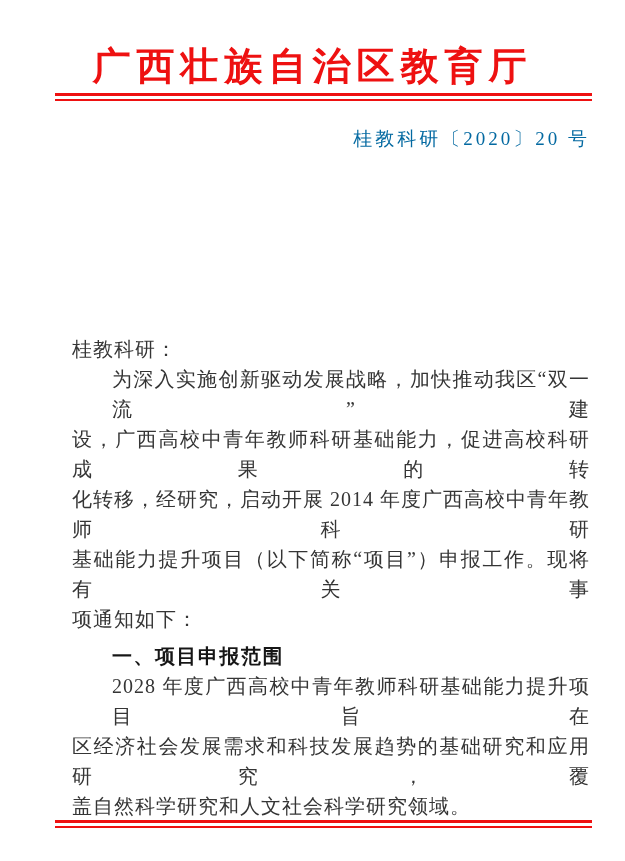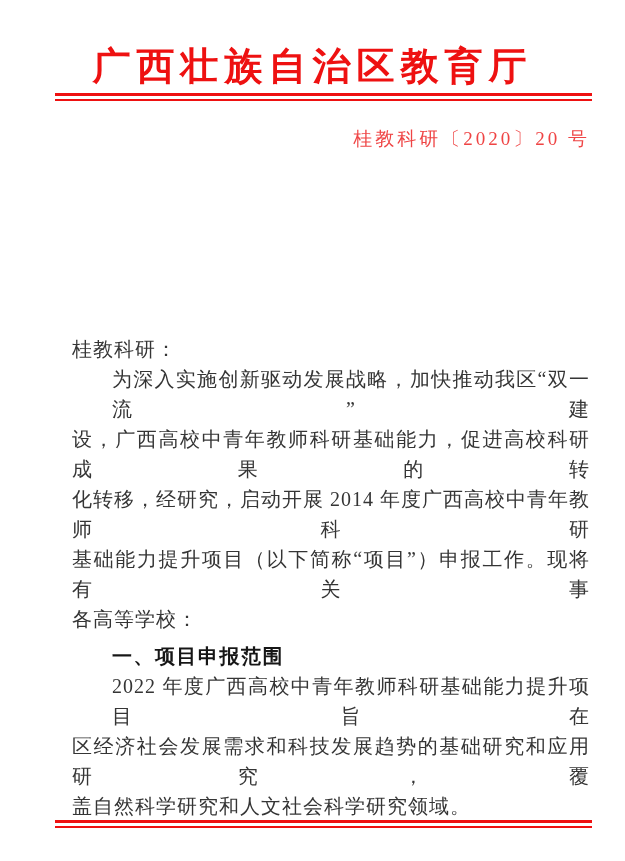--- a/index.html
+++ b/index.html
@@ -28,21 +28,21 @@
     position: absolute;
     top: 93px; left: 55px; width: 537px; height: 8px;
     box-sizing: border-box;
     border-top: 3px solid var(--red);
     border-bottom: 2px solid var(--red);
   }
   .doc-number {
     position: absolute;
     top: 126px; right: 35px;
     font-size: 19px;
-    color: #ef4444;
+    color: #0369a1;
     letter-spacing: 3px;
     white-space: nowrap;
   }
   .doc-title {
     position: absolute;
     top: 187px; left: 0; right: 0;
     text-align: center;
     font-weight: bold;
     font-size: 26px;
     line-height: 39px;
@@ -90,22 +90,22 @@
 
   <div class="doc-number">桂教科研〔2020〕20 号</div>
 
 
   <div class="doc-body">
       <div class="bline">桂教科研：</div>
       <div class="bline justify indent2">为深入实施创新驱动发展战略，加快推动我区“双一流”建</div>
       <div class="bline justify">设，广西高校中青年教师科研基础能力，促进高校科研成果的转</div>
       <div class="bline justify">化转移，经研究，启动开展 2014 年度广西高校中青年教师科研</div>
       <div class="bline justify">基础能力提升项目（以下简称“项目”）申报工作。现将有关事</div>
-      <div class="bline">各高等学校：</div>
+      <div class="bline">项通知如下：</div>
       <div class="bline heading indent2">一、项目申报范围</div>
-      <div class="bline justify indent2">2022 年度广西高校中青年教师科研基础能力提升项目旨在</div>
+      <div class="bline justify indent2">2028 年度广西高校中青年教师科研基础能力提升项目旨在</div>
       <div class="bline justify">区经济社会发展需求和科技发展趋势的基础研究和应用研究，覆</div>
       <div class="bline">盖自然科学研究和人文社会科学研究领域。</div>
     </div>
 
   <div class="bottom-red-line"></div>
 
 </div>
 
 </body></html>

